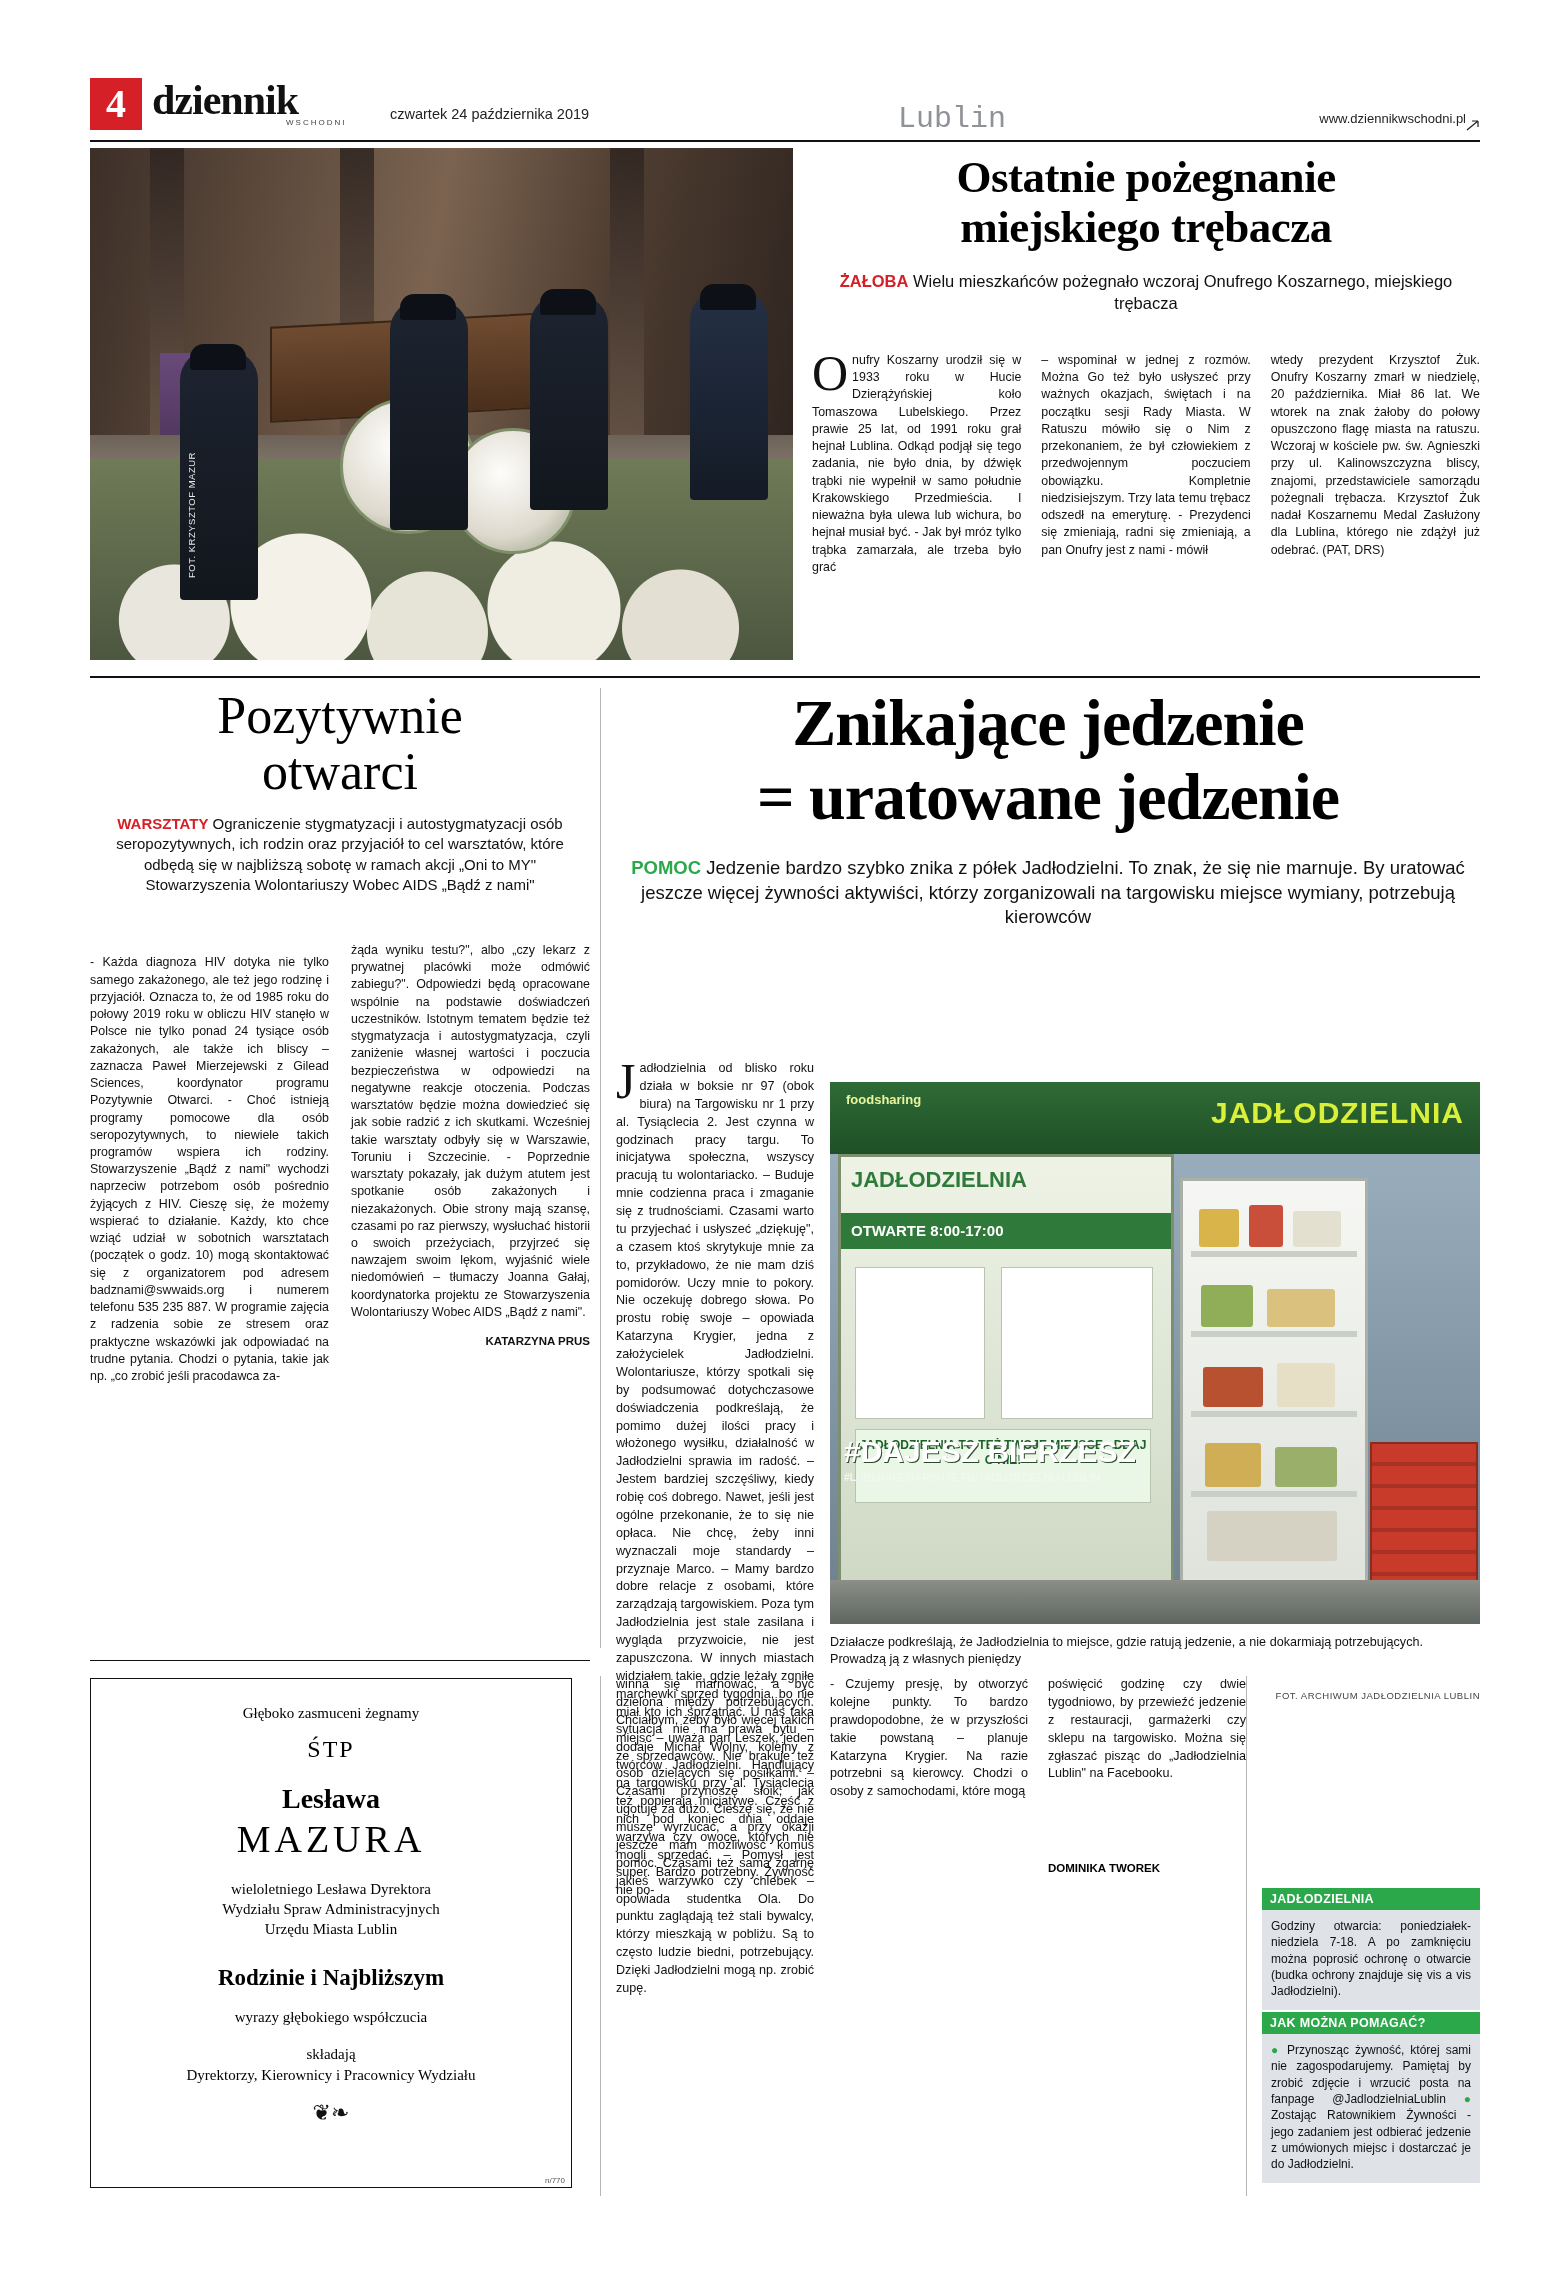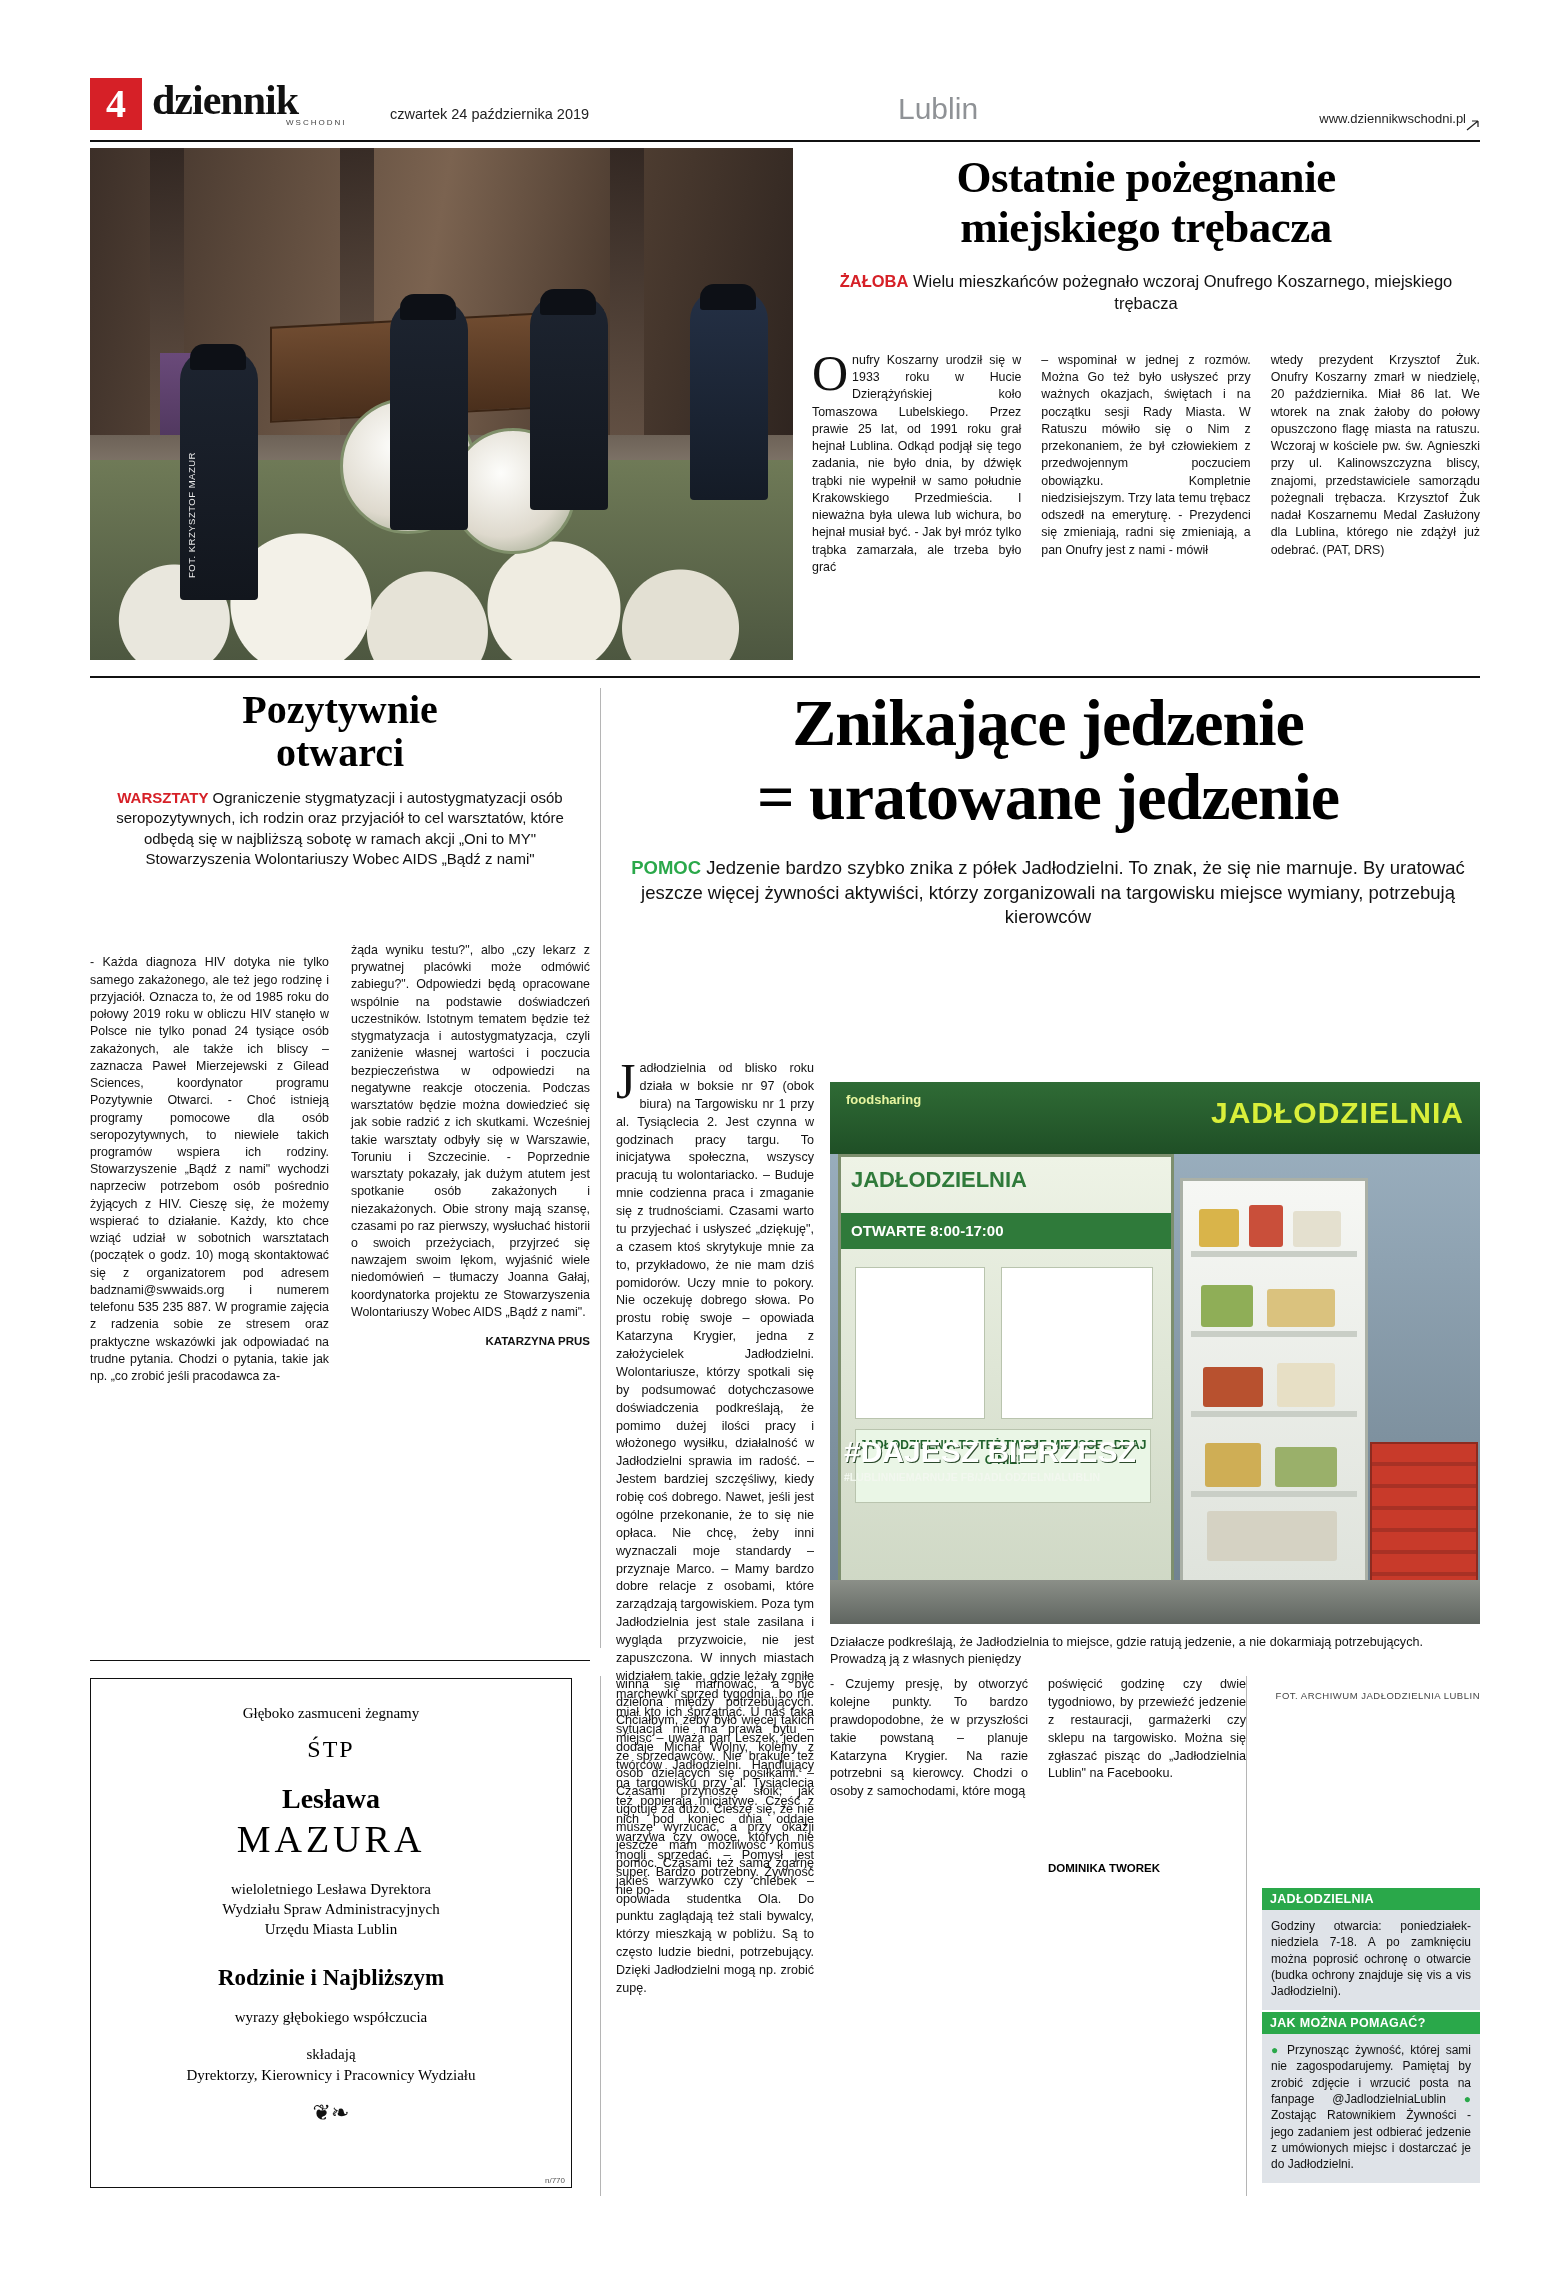--- a/index.html
+++ b/index.html
@@ -44,22 +44,22 @@
     position: absolute; left: 196px; top: 40px;
     font-family: "Liberation Sans", sans-serif;
     font-size: 8px; letter-spacing: 2px; color: #444;
   }
   .issue-date {
     position: absolute; left: 300px; top: 28px;
     font-family: "Liberation Sans", sans-serif;
     font-size: 14.5px; color: #222;
   }
   .section-name {
-    position: absolute; left: 808px; top: 14px;
-    font-family: Liberation Sans, sans-serif;
+    position: absolute; left: 808px; top: 24px;
+    font-family: Liberation Mono, monospace;
     font-size: 30px; color: #8f9296;
     letter-spacing: 0px;
   }
   .website {
     position: absolute; right: 14px; top: 33px;
     font-family: "Liberation Sans", sans-serif;
     font-size: 13px; color: #222;
   }
   .site-arrow {
     position: absolute; right: 0px; top: 40px;
@@ -165,21 +165,21 @@
     border-top: 2px solid #111;
   }
   .vrule {
     position: absolute; border-left: 1px solid #b5b5b5;
   }
 
   
   .left-art { position: absolute; left: 90px; top: 688px; width: 500px; }
   .headline-2 {
     font-family: "Liberation Serif", serif;
-    font-size: 40px; font-weight: bold; line-height: 1.08; text-align: center;
+    font-size: 52px; font-weight: normal; line-height: 1.08; text-align: center;
   }
   .lede-2 {
     margin-top: 14px;
     font-family: "Liberation Sans", sans-serif;
     font-size: 15px; line-height: 1.34; text-align: center; color: #111;
   }
   .lede-2 .kicker { color: #d62027; font-weight: bold; }
   .cols-2 {
     position: absolute; left: 90px; top: 942px; width: 500px; height: 700px;
     column-count: 2; column-gap: 22px;

